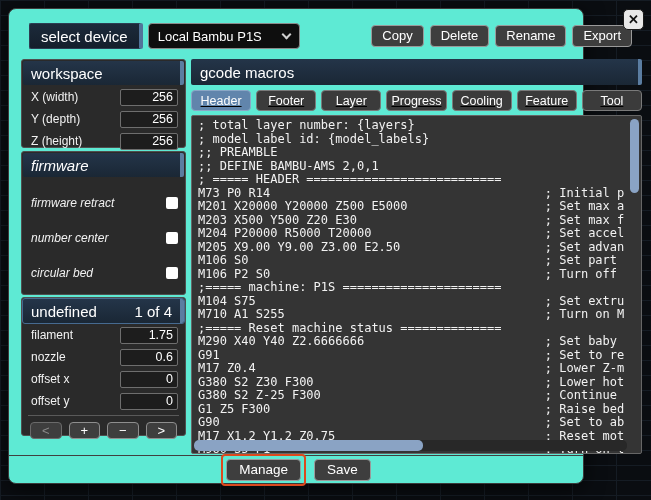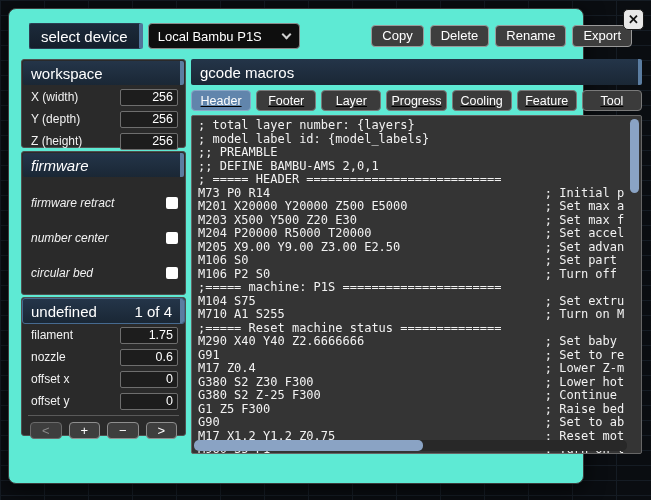--- a/index.html
+++ b/index.html
@@ -242,18 +242,24 @@
 G1 Z5 F300                                      ; Raise bed
 G90                                             ; Set to ab
 M17 X1.2 Y1.2 Z0.75                             ; Reset mot
 M960 S5 P1                                      ; Turn on l</pre>
     <div class="vscroll-thumb"></div>
     <div class="hscroll-track">
       <div class="hscroll-thumb"></div>
     </div>
   </div>
 
+  <div class="footer">
+    <span class="manage-highlight">
+      <button class="btn">Manage</button>
+    </span>
+    <button class="btn">Save</button>
+  </div>
 
 </div>
 
 <button class="close-btn">
   <span>✕</span>
 </button>
 
 </body></html>

